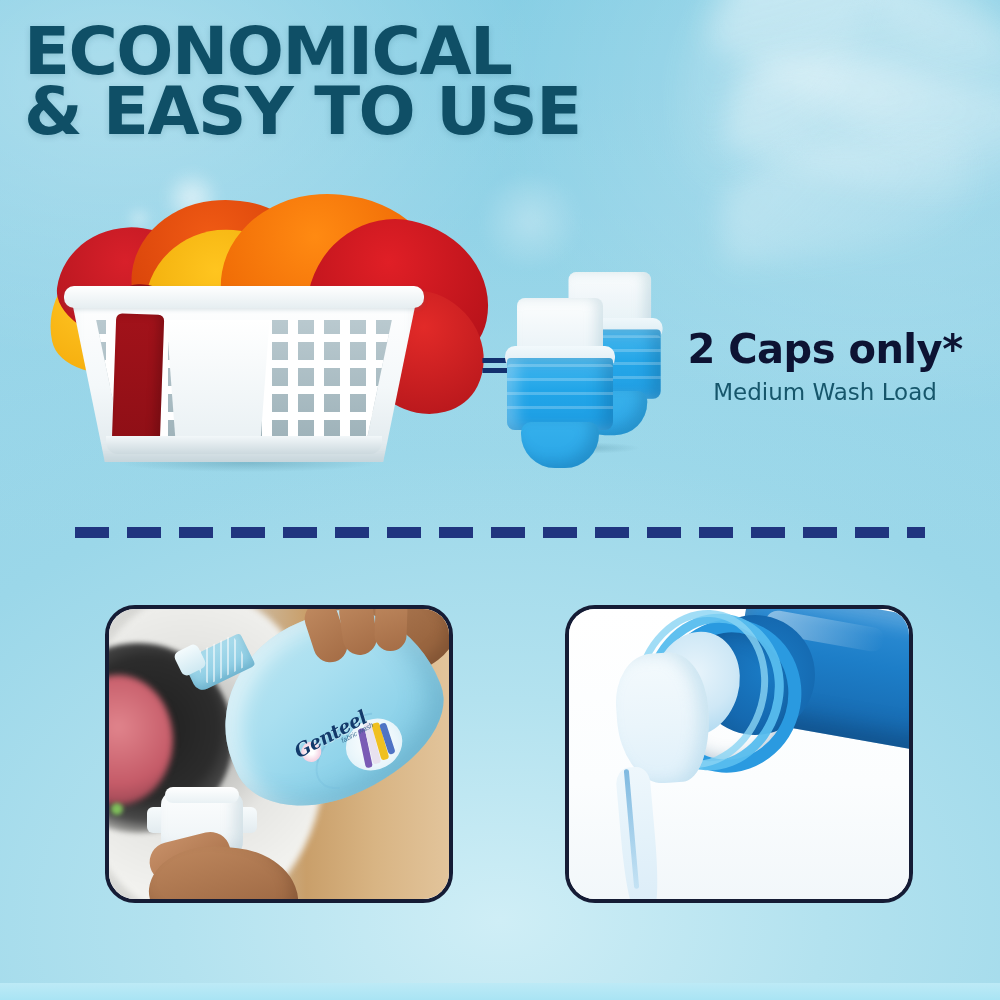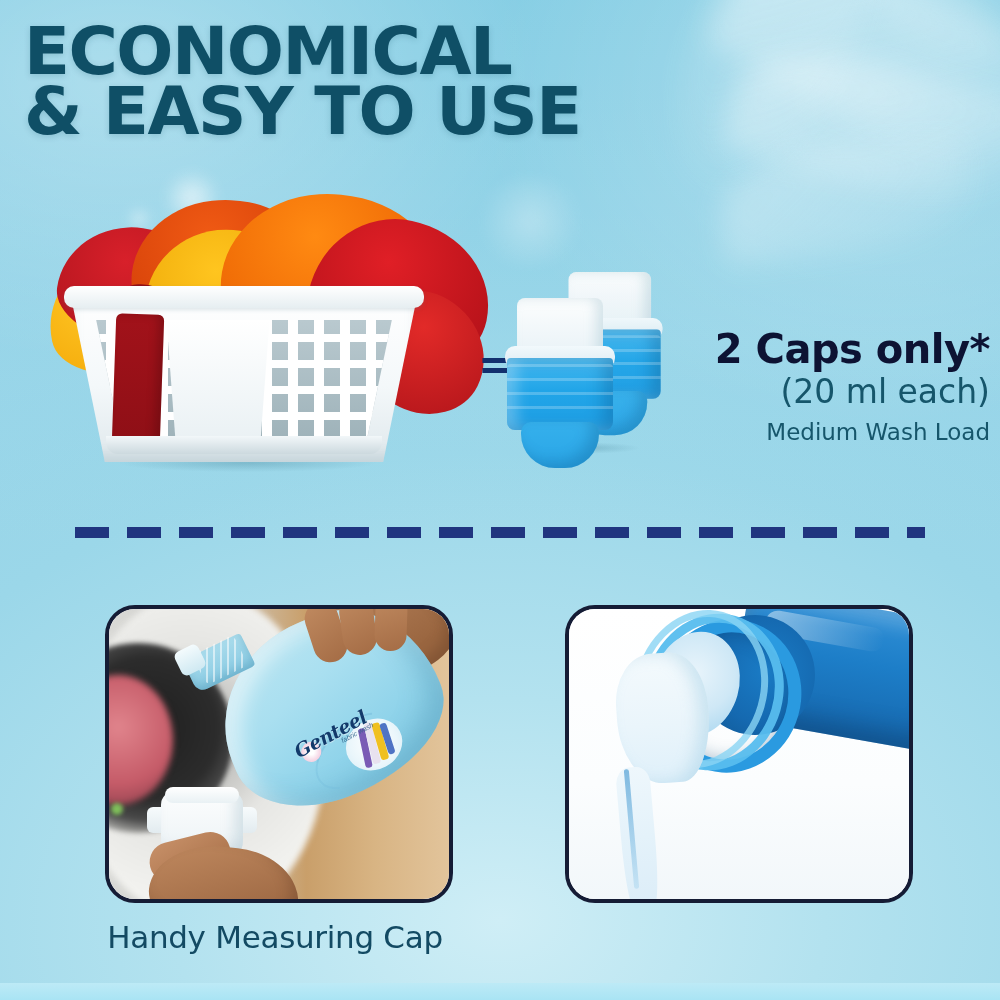--- a/index.html
+++ b/index.html
@@ -161,21 +161,21 @@
     border-radius:10px 10px 34px 34px;
     box-shadow:inset -8px -6px 14px rgba(8,70,120,.25);
   }
   .cap.back{left:52px;top:0;transform:scale(.96);opacity:.97;}
   .cap.front{left:0;top:26px;}
   .caps-shadow{
     position:absolute;left:6px;top:168px;width:150px;height:16px;
     background:radial-gradient(50% 50% at 50% 50%, rgba(60,120,140,.28), rgba(60,120,140,0) 72%);
   }
 
-  .caps-text{position:absolute;left:660px;top:326px;width:330px;text-align:right;}
+  .caps-text{position:absolute;left:660px;top:326px;width:330px;text-align:center;}
   .caps-text .line1{
     color:#0d1333;font-family:"DejaVu Sans", sans-serif;font-weight:700;
     font-size:40px;line-height:46px;letter-spacing:-.5px;white-space:nowrap;
   }
   .caps-text .line2{
     color:#16566b;font-family:"DejaVu Sans", sans-serif;font-weight:400;
     font-size:33px;line-height:40px;white-space:nowrap;
   }
   .caps-text .line3{
     color:#16566b;font-family:"DejaVu Sans", sans-serif;font-weight:400;
@@ -433,21 +433,20 @@
       <div class="lid"></div>
       <div class="collar"></div>
       <div class="body"></div>
       <div class="ribs"></div>
       <div class="foot"></div>
     </div>
   </div>
 
   <div class="caps-text">
     <div class="line1">2 Caps only*</div>
-    <div class="line2">(20 ml each)</div>
     <div class="line3">Medium Wash Load</div>
   </div>
 
   <div class="divider"></div>
 
   <div class="panel left">
     <div class="lp-wall"></div>
     <div class="lp-machine"></div>
     <div class="lp-door"></div>
     <div class="lp-clothes"></div>
@@ -490,16 +489,15 @@
     <div class="rp-shoulder"></div>
     <div class="rp-ring-a"></div>
     <div class="rp-ring-b"></div>
     <div class="rp-ring-c"></div>
     <div class="rp-mouth"></div>
     <div class="rp-pour"></div>
     <div class="rp-stream"></div>
     <div class="rp-stream-edge"></div>
   </div>
 
-  <div class="caption left">Handy Measuring Cap</div>
 
   <div class="bottom-strip"></div>
 </div>
 
 </body></html>

